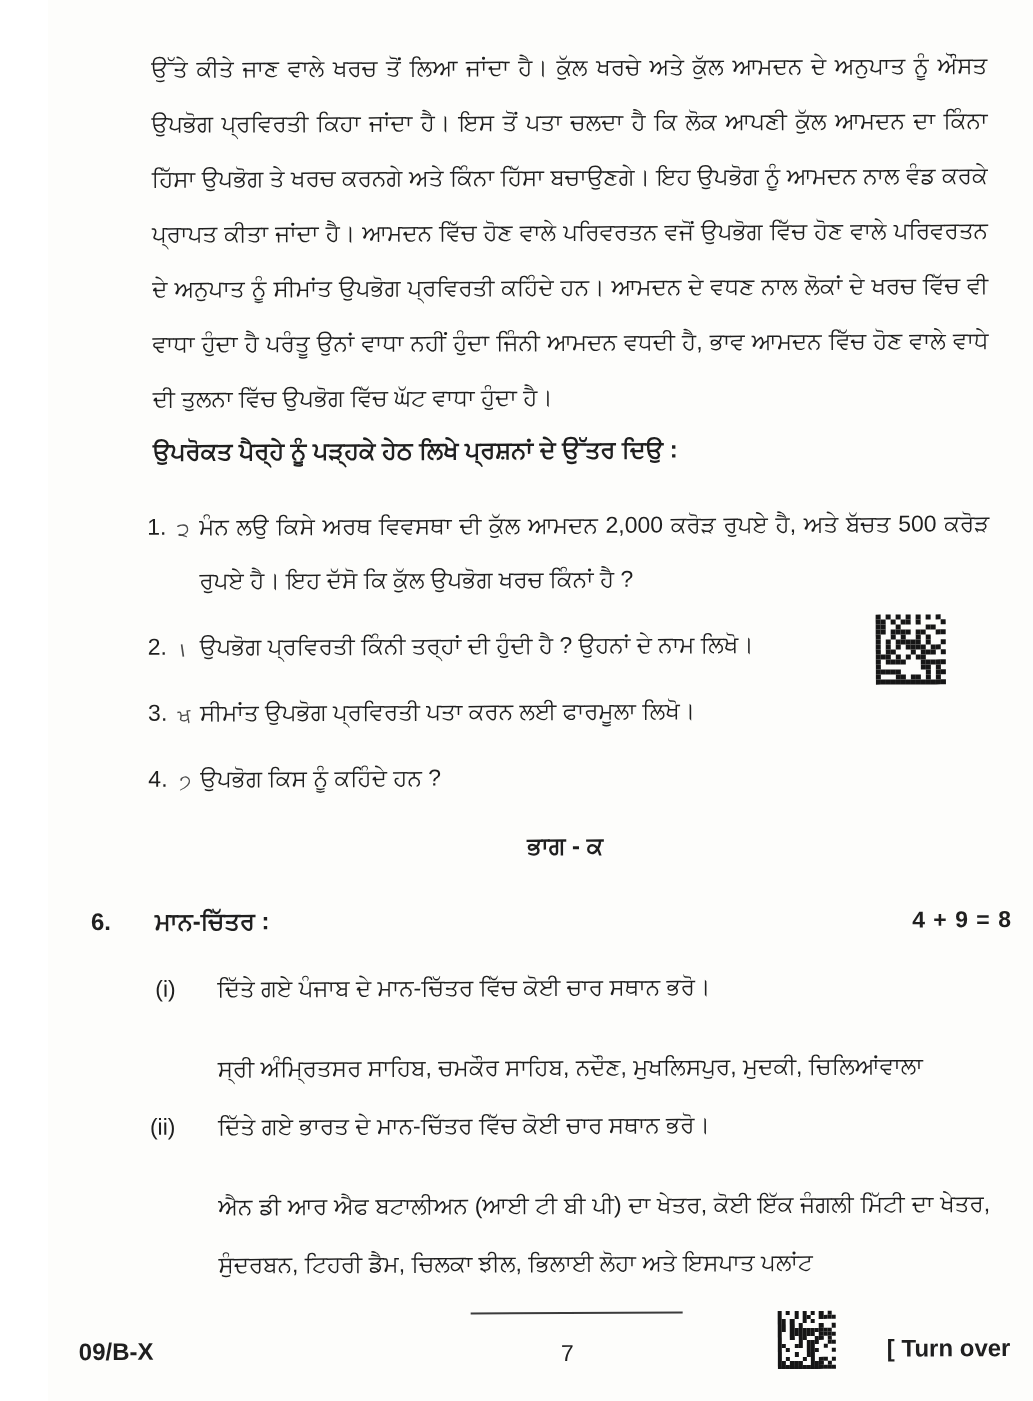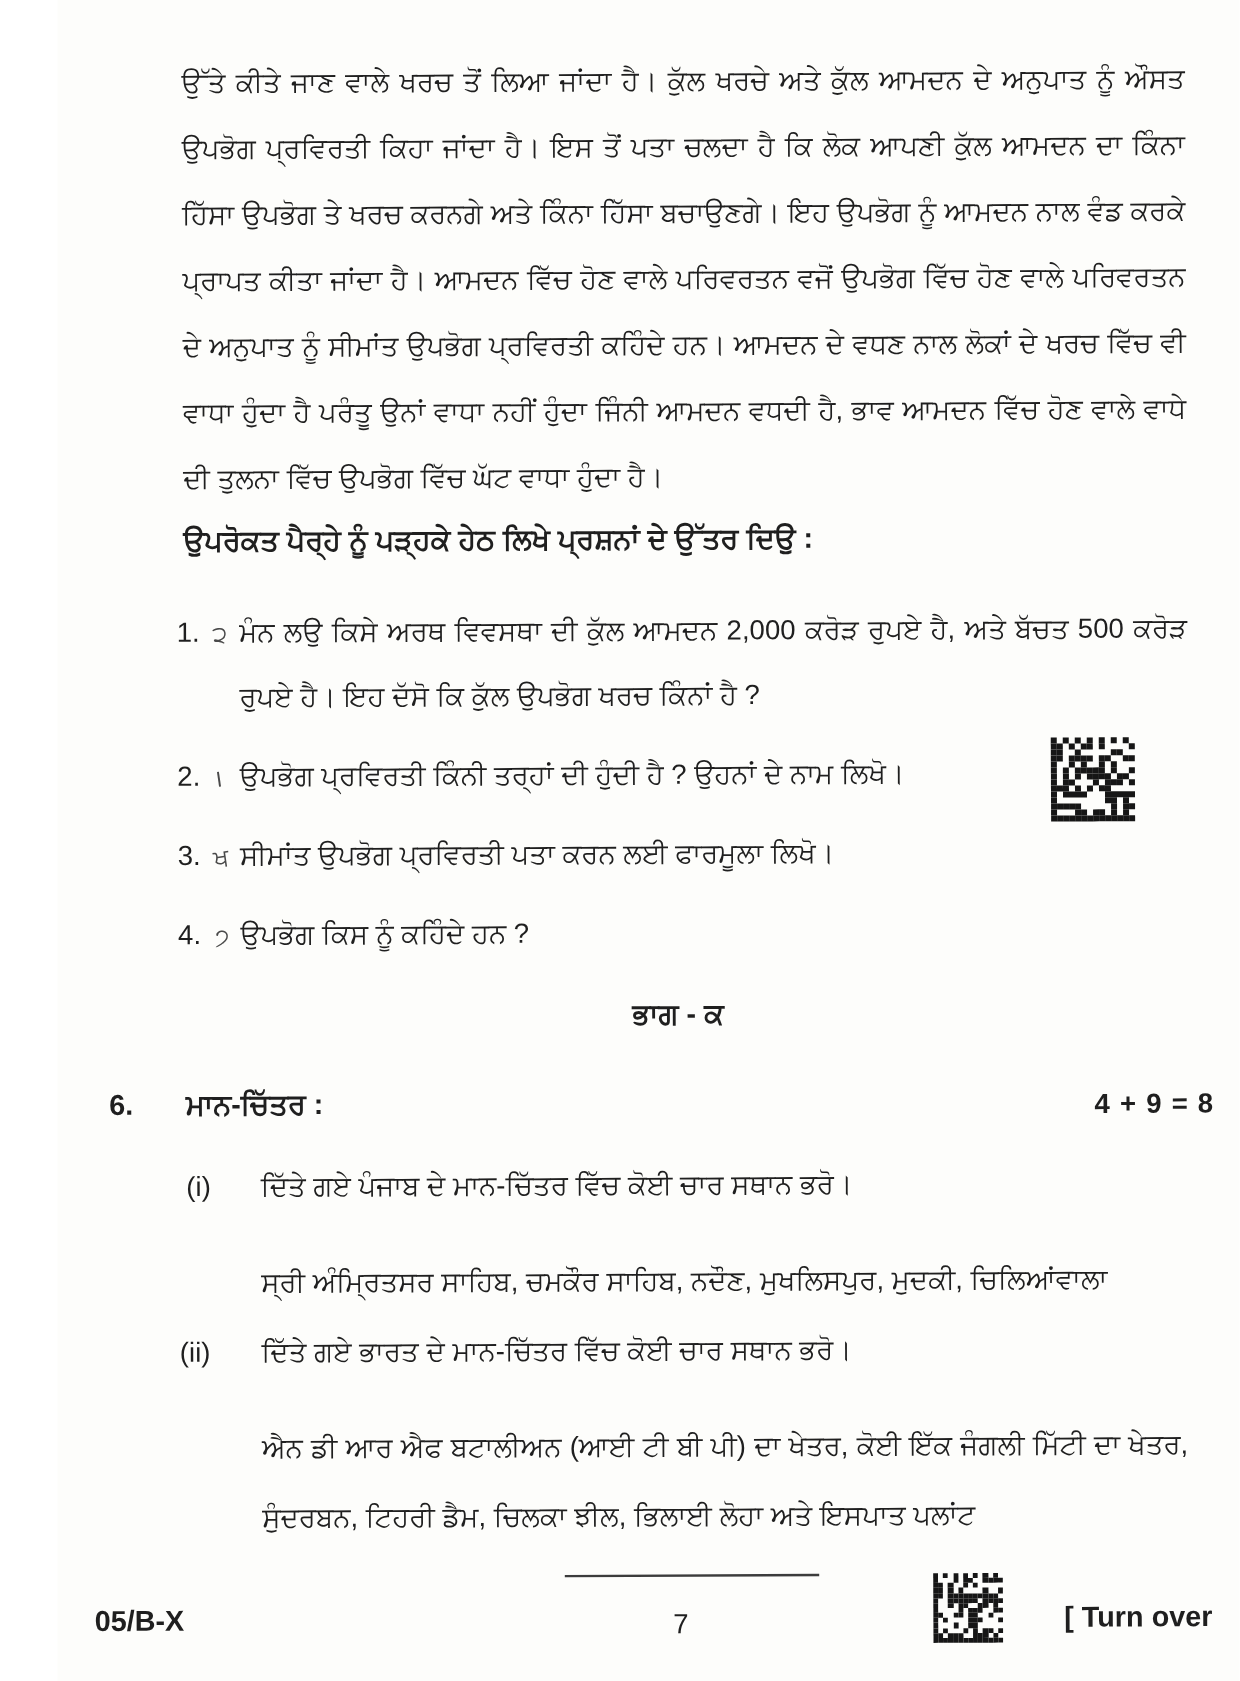--- a/index.html
+++ b/index.html
@@ -348,21 +348,21 @@
 
     <div class="subq-label" style="top:974px;">(i)</div>
     <div class="subq-text" style="top:974px;">ਦਿੱਤੇ ਗਏ ਪੰਜਾਬ ਦੇ ਮਾਨ-ਚਿੱਤਰ ਵਿੱਚ ਕੋਈ ਚਾਰ ਸਥਾਨ ਭਰੋ।</div>
     <div class="subq-options" style="top:1038px;">ਸ੍ਰੀ ਅੰਮ੍ਰਿਤਸਰ ਸਾਹਿਬ, ਚਮਕੌਰ ਸਾਹਿਬ, ਨਦੌਣ, ਮੁਖਲਿਸਪੁਰ, ਮੁਦਕੀ, ਚਿਲਿਆਂਵਾਲਾ</div>
 
     <div class="subq-label" style="top:1112px; left:100px;">(ii)</div>
     <div class="subq-text" style="top:1112px;">ਦਿੱਤੇ ਗਏ ਭਾਰਤ ਦੇ ਮਾਨ-ਚਿੱਤਰ ਵਿੱਚ ਕੋਈ ਚਾਰ ਸਥਾਨ ਭਰੋ।</div>
     <div class="subq-options" style="top:1176px;">ਐਨ ਡੀ ਆਰ ਐਫ ਬਟਾਲੀਅਨ (ਆਈ ਟੀ ਬੀ ਪੀ) ਦਾ ਖੇਤਰ, ਕੋਈ ਇੱਕ ਜੰਗਲੀ ਮਿੱਟੀ ਦਾ ਖੇਤਰ, ਸੁੰਦਰਬਨ, ਟਿਹਰੀ ਡੈਮ, ਚਿਲਕਾ ਝੀਲ, ਭਿਲਾਈ ਲੋਹਾ ਅਤੇ ਇਸਪਾਤ ਪਲਾਂਟ</div>
 
     <div class="footer-rule"></div>
-    <div class="footer-code">05/B-X</div>
+    <div class="footer-code">09/B-X</div>
     <div class="footer-page">7</div>
     <div id="barcode-bottom" class="barcode" style="display: grid; grid-template-rows: repeat(14, 1fr); grid-template-columns: repeat(14, 1fr);">
         <div style="background: rgb(22, 22, 22);"></div>
         <div style="background: transparent;"></div>
         <div style="background: rgb(22, 22, 22);"></div>
         <div style="background: transparent;"></div>
         <div style="background: rgb(22, 22, 22);"></div>
         <div style="background: transparent;"></div>
         <div style="background: rgb(22, 22, 22);"></div>
         <div style="background: transparent;"></div>

